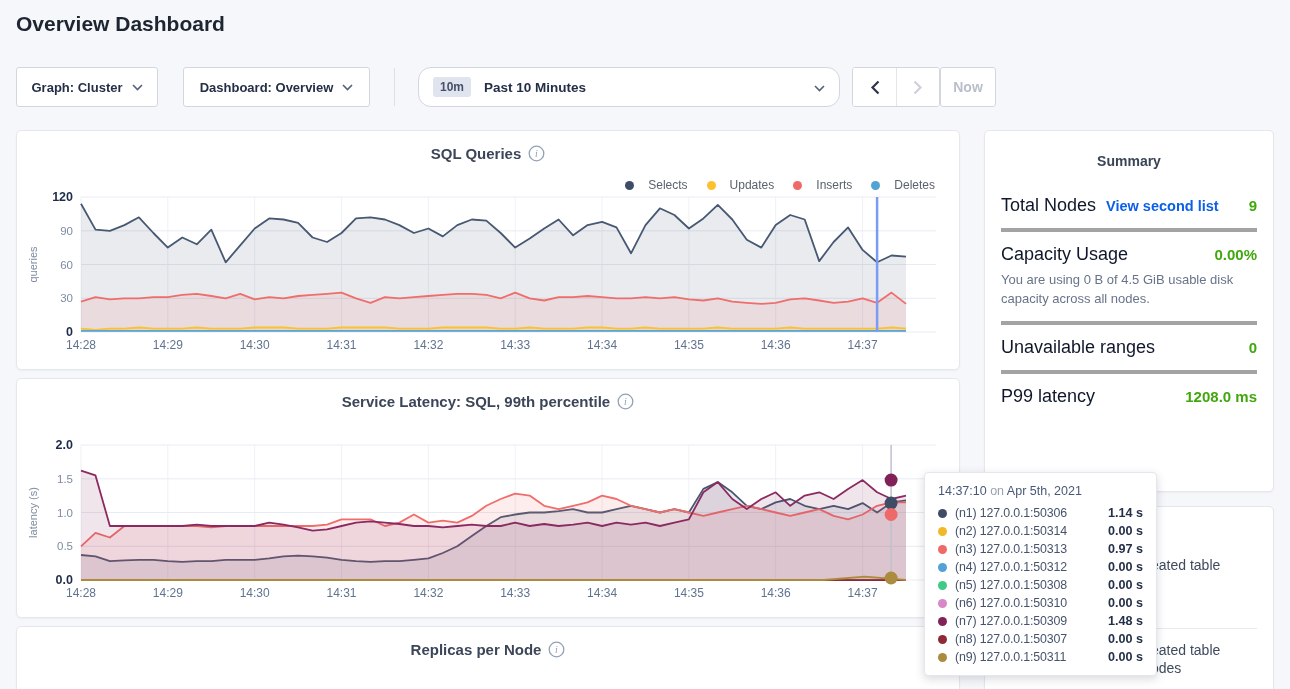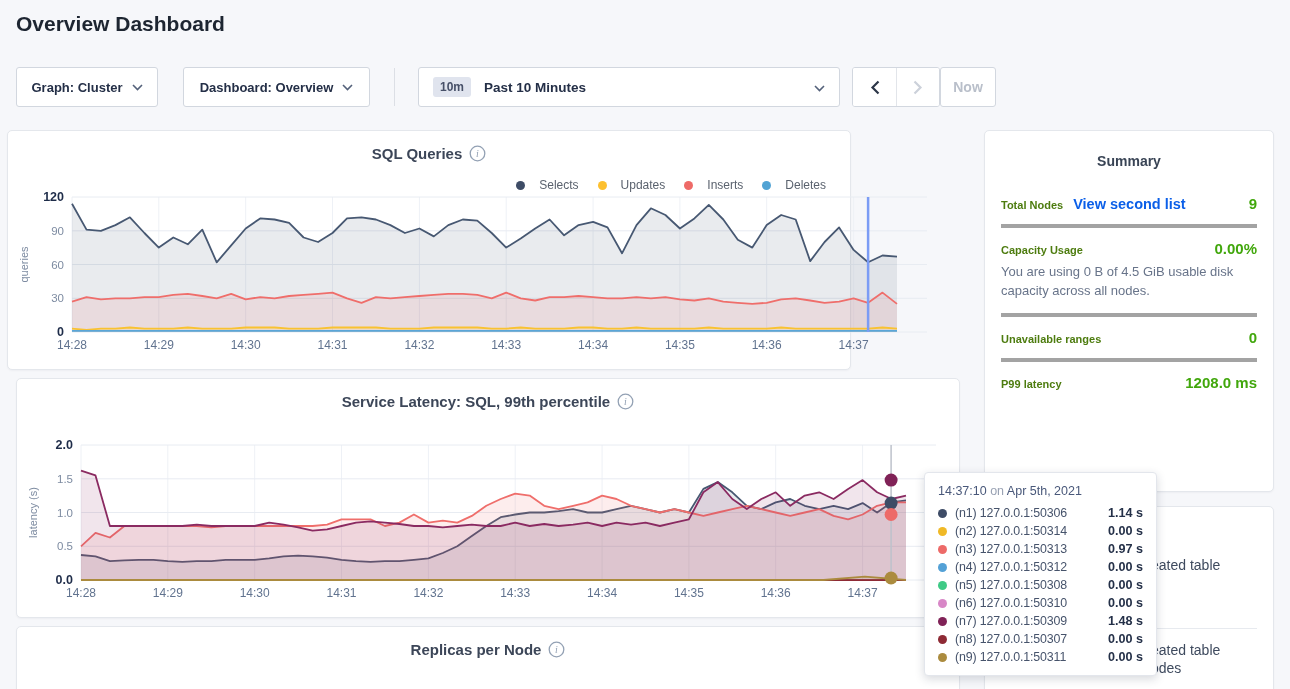--- a/index.html
+++ b/index.html
@@ -8,54 +8,54 @@
   .app{position:relative;width:1290px;height:689px;overflow:hidden;}
   h1.page-title{position:absolute;left:16px;top:12px;margin:0;font-size:21px;font-weight:600;color:#1d2531;}
 
   
   .btn{position:absolute;top:67px;height:40px;box-sizing:border-box;display:flex;align-items:center;
        background:#fff;border:1px solid #d2d7df;border-radius:3px;font-weight:700;font-size:13px;color:#242f47;
        justify-content:center;gap:9px;cursor:pointer;padding:0 12px;font-family:inherit;}
   .btn.dd1{left:16px;width:142px;}
   .btn.dd2{left:183px;width:187px;}
   .vdiv{position:absolute;left:394px;top:68px;height:38px;border-left:1px solid #dcdfe5;}
-  .btn.timepicker{left:418px;width:422px;justify-content:flex-start;padding:0 14px;}
+  .btn.timepicker{left:418px;width:422px;justify-content:flex-start;padding:0 14px;border-radius:13px;}
   .tp-badge{background:#e0e4ee;color:#475068;font-size:12px;font-weight:700;border-radius:3px;padding:3px 7px;}
   .tp-label{font-size:13.5px;margin-left:4px;}
   .tp-chevron{margin-left:auto;}
   .arrow-group{position:absolute;left:852px;top:67px;height:40px;display:flex;background:#fff;
        border:1px solid #d2d7df;border-radius:3px;box-sizing:border-box;overflow:hidden;}
   .arrow-btn{width:43px;height:100%;display:flex;align-items:center;justify-content:center;background:#fff;border:none;cursor:pointer;}
   .arrow-btn + .arrow-btn{border-left:1px solid #e2e5ea;}
   .btn.now{left:940px;width:56px;color:#b9bfca;font-size:14px;cursor:default;}
 
   
   .card{position:absolute;background:#fff;border:1px solid #e4e7ec;border-radius:5px;
         box-shadow:0 1px 2px rgba(16,24,40,.04);box-sizing:border-box;}
-  .card-sql{left:7px;top:130px;width:844px;height:240px;}
+  .card-sql{left:16px;top:130px;width:944px;height:240px;}
   .card-lat{left:16px;top:378px;width:944px;height:240px;}
   .card-rep{left:16px;top:626px;width:944px;height:200px;}
   .card-summary{left:984px;top:130px;width:290px;height:362px;overflow:hidden;}
   .card-events{left:984px;top:506px;width:290px;height:300px;overflow:hidden;}
 
   .chart-title-row{position:absolute;top:14px;left:0;width:100%;display:flex;align-items:center;justify-content:center;gap:7px;}
   .chart-title{font-size:15px;font-weight:700;color:#3c4658;}
   .info{display:inline-flex;line-height:0;cursor:pointer;}
   .legend{position:absolute;top:47px;right:24px;display:flex;gap:19px;}
   .legend-item{display:flex;align-items:center;gap:14px;font-size:12px;color:#5a626e;cursor:pointer;}
   .legend-dot{width:9px;height:9px;border-radius:50%;}
   svg.chart-svg{position:absolute;left:0;top:60px;width:944px;height:175px;}
 
   
   .sum-title{margin-top:22px;text-align:center;font-size:14px;font-weight:700;color:#394455;}
   .sum-rows{margin:14px 16px 0 16px;}
   .sum-row{padding:12px 0;}
   .sum-row.bordered{border-top:4px solid #a3a3a3;}
   .sum-head{display:flex;align-items:baseline;}
-  .sum-label{font-size:11px;font-weight:700;color:#4d7c0f;}
+  .sum-label{font-size:18px;font-weight:400;color:#0f172a;}
   .sum-link{font-size:14.5px;font-weight:700;color:#0b5fe8;margin-left:10px;cursor:pointer;}
   .sum-value{margin-left:auto;font-size:15px;font-weight:700;color:#41a70c;}
   .sum-desc{margin:6px 0 0 0;font-size:13px;line-height:1.45;color:#68748a;}
 
   
   .events-title{margin-top:18px;text-align:center;font-size:14px;font-weight:700;color:#3f4a5c;}
   .ev-frag{position:absolute;left:166px;font-size:14px;color:#3e4a5e;cursor:pointer;}
   .ev-frag.f0{top:50px;}
   .ev-frag.f1{top:135px;}
   .ev-frag.f2{top:153px;}

